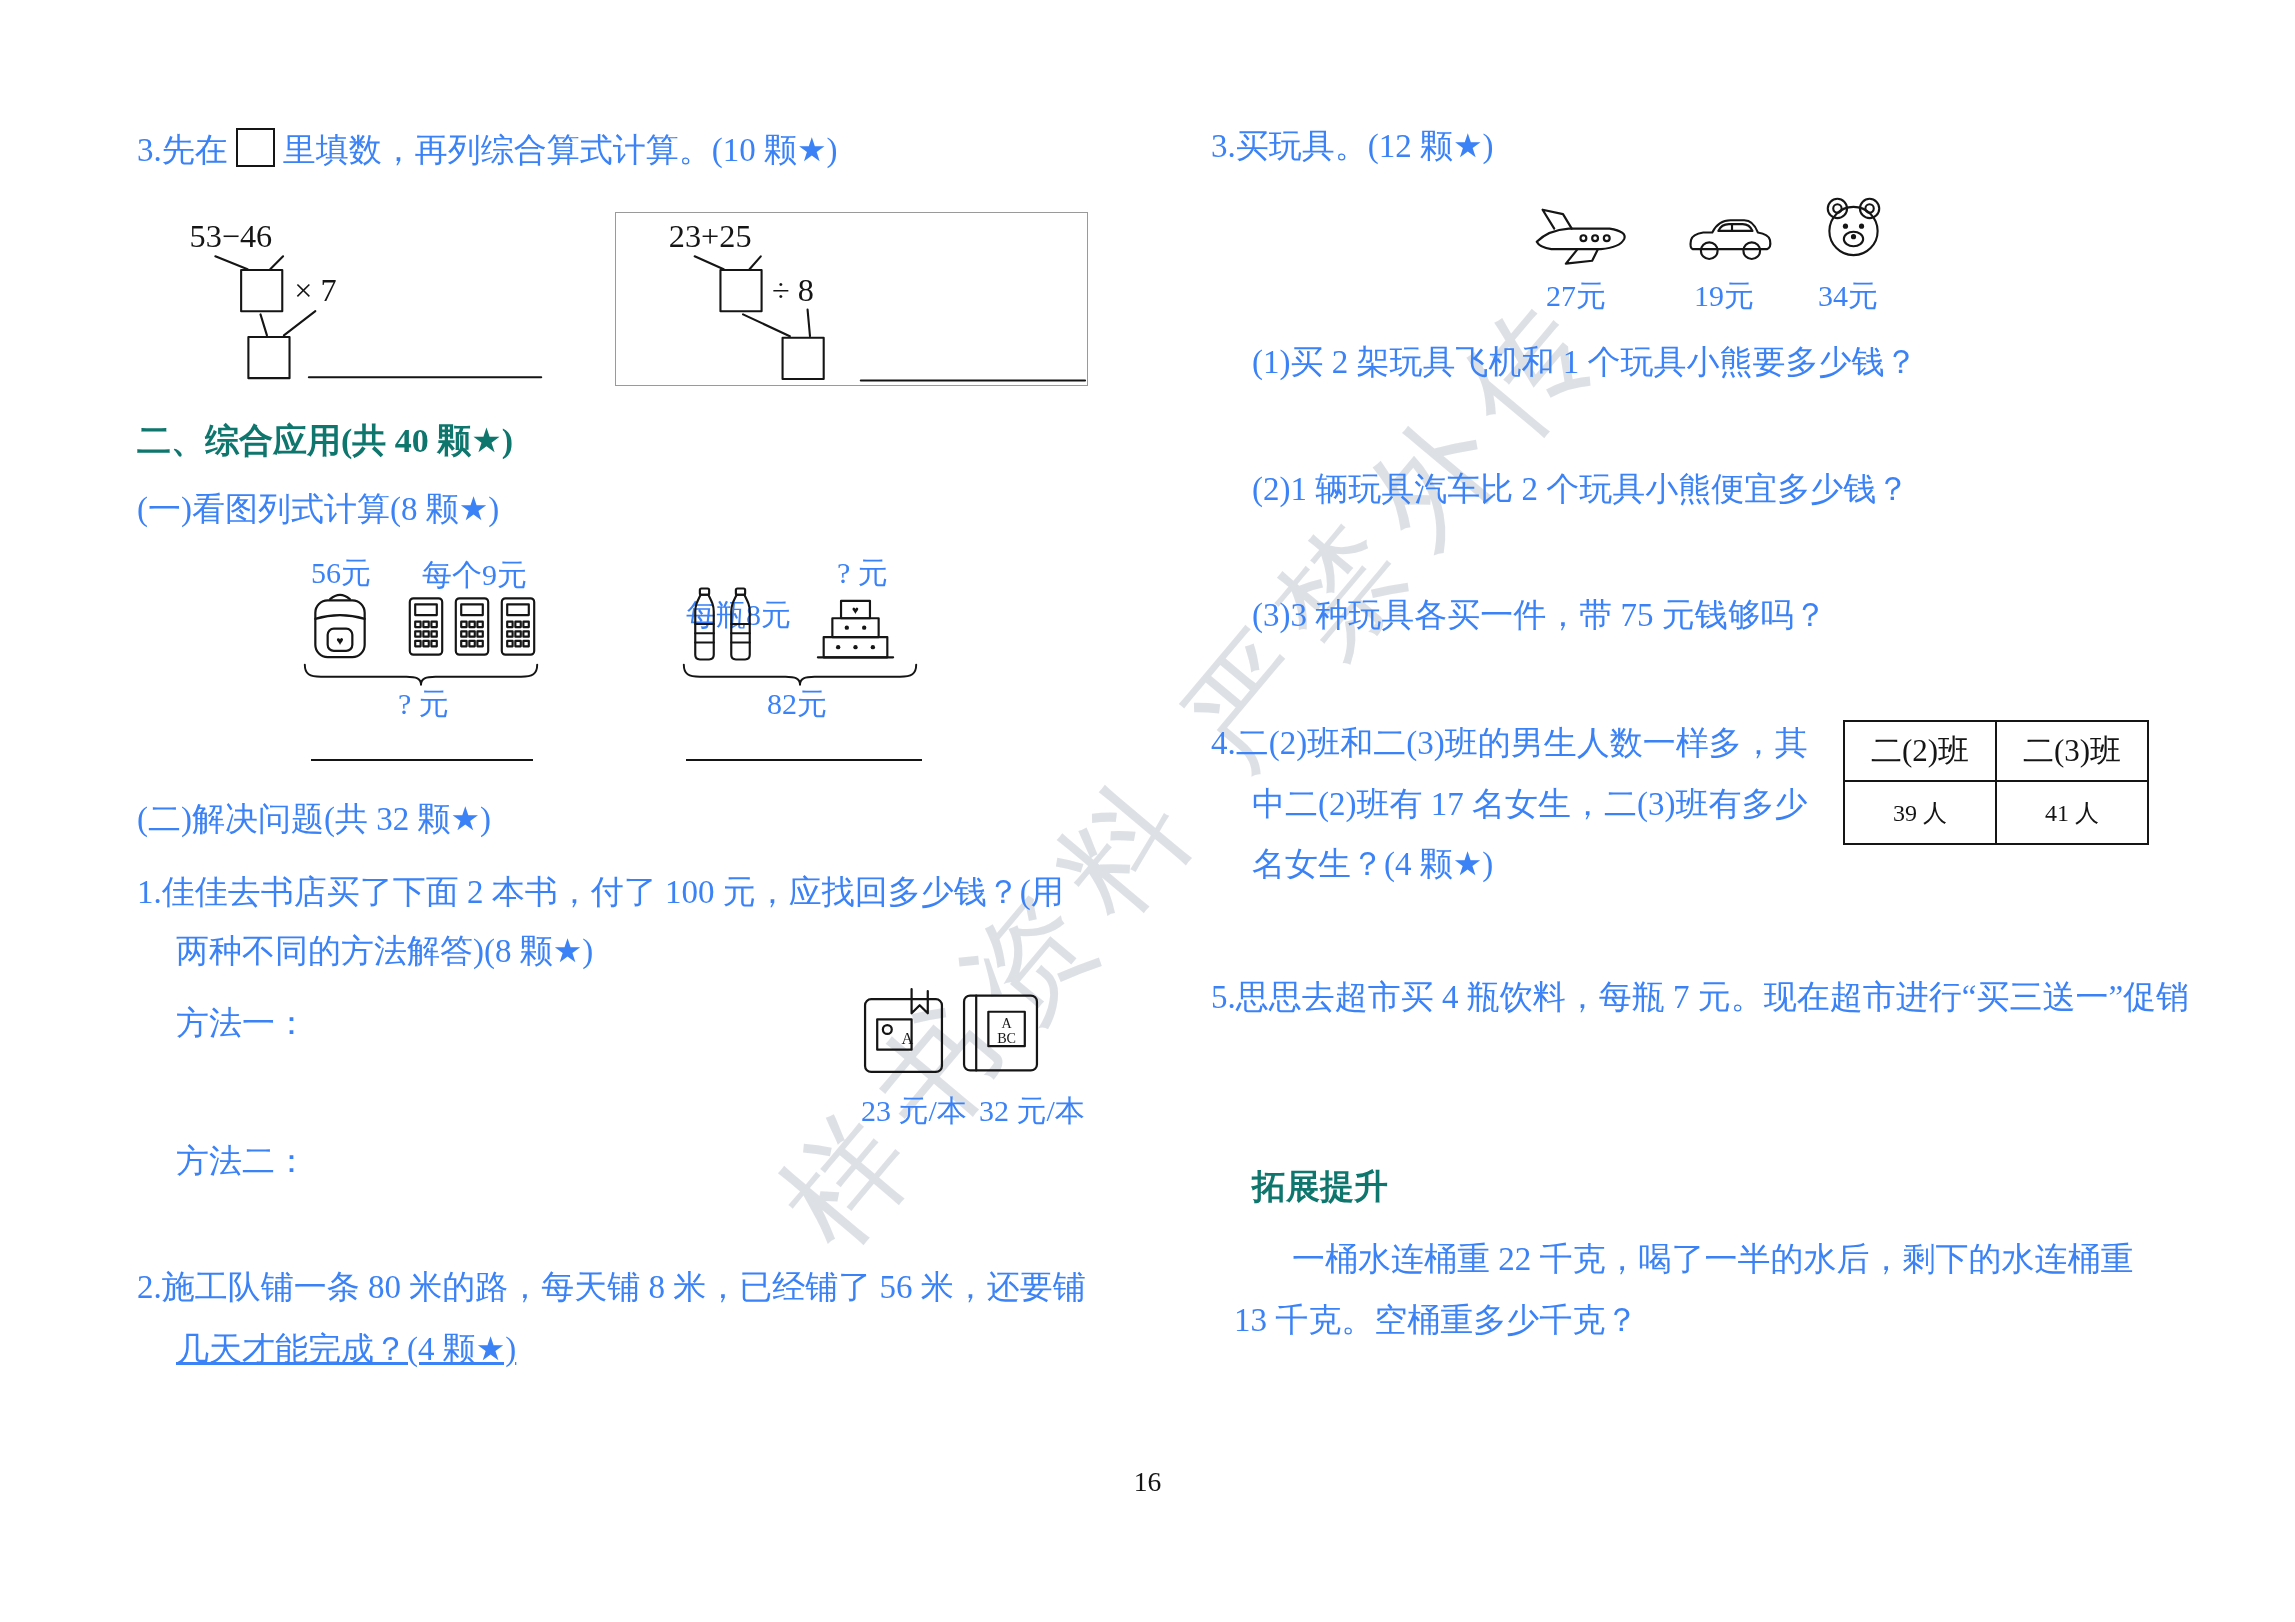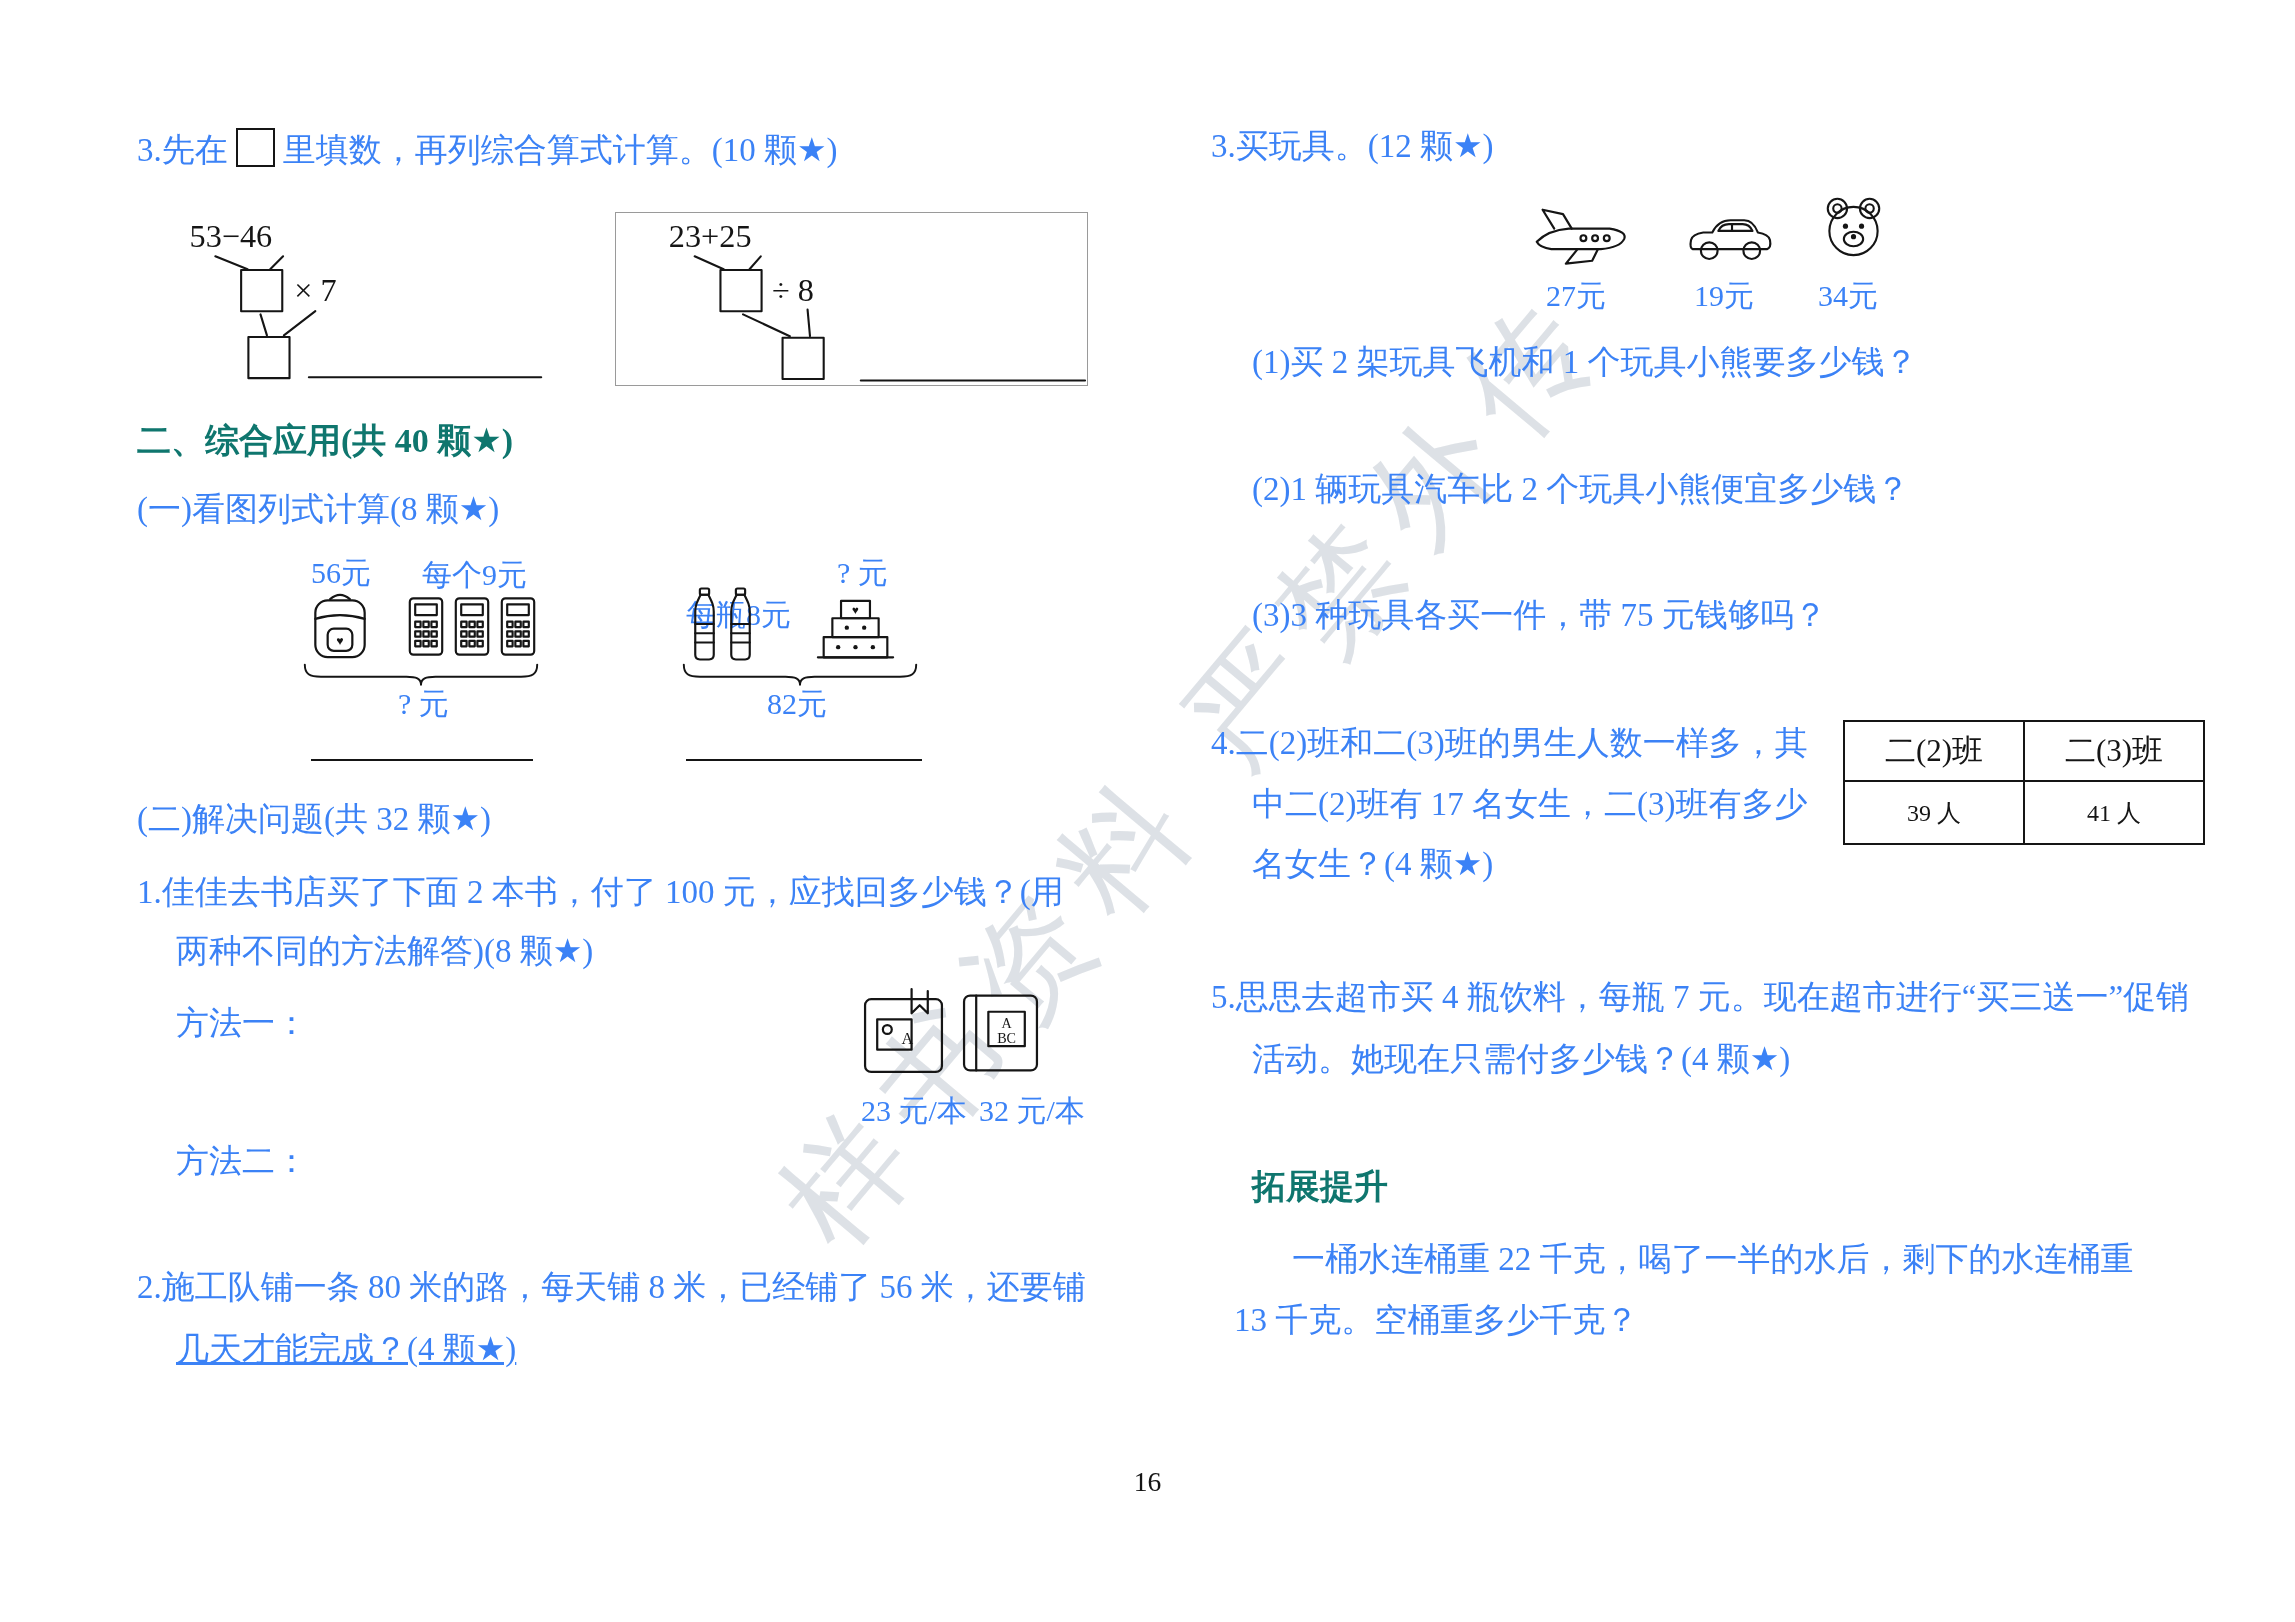--- a/index.html
+++ b/index.html
@@ -33,21 +33,21 @@
   svg .st { fill:none; stroke:#151515; stroke-linecap:round; stroke-linejoin:round; stroke-width:2.6px; }
   svg .sw11 { stroke-width:1.1px; } svg .sw13 { stroke-width:1.3px; }
   svg .sw14 { stroke-width:1.4px; } svg .sw15 { stroke-width:1.5px; }
   svg .sw18 { stroke-width:1.8px; } svg .sw24 { stroke-width:2.4px; }
   svg .fl { fill:#151515; stroke:none; }
   svg .tx { fill:#151515; stroke:none; font-family:"Liberation Serif","DejaVu Serif","DejaVu Sans",serif; }
   svg .dg { font-size:40px; }
   
   table.ptable { position:absolute; left:1843px; top:720px; border-collapse:collapse; background:#fff; }
   table.ptable td {
-    border:2px solid #151515; width:180px; text-align:center;
+    border:2px solid #151515; width:152px; text-align:center;
     font-size:31px; padding:0;
   }
   table.ptable tr.hd td { height:60px; }
   table.ptable tr.vl td { height:63px; font-size:24px; }
 </style>
 </head>
 <body>
 
 <div class="page">
 
@@ -257,21 +257,20 @@
       <td>二(3)班</td>
     </tr>
     <tr class="vl">
       <td>39 人</td>
       <td>41 人</td>
     </tr>
   </tbody>
     </table>
 
   <div class="txt" style="left:1211px;top:979px;">5.思思去超市买 4 瓶饮料，每瓶 7 元。现在超市进行“买三送一”促销</div>
-  <div class="txt" style="left:1252px;top:1041px;">活动。她现在只需付多少钱？(4 颗★)</div>
 
   <div class="txt accent" style="left:1252px;top:1167px;">拓展提升</div>
   <div class="txt" style="left:1292px;top:1241px;">一桶水连桶重 22 千克，喝了一半的水后，剩下的水连桶重</div>
   <div class="txt" style="left:1234px;top:1302px;">13 千克。空桶重多少千克？</div>
 
   <div class="pagenum">16</div>
 
 </div>
 
 

